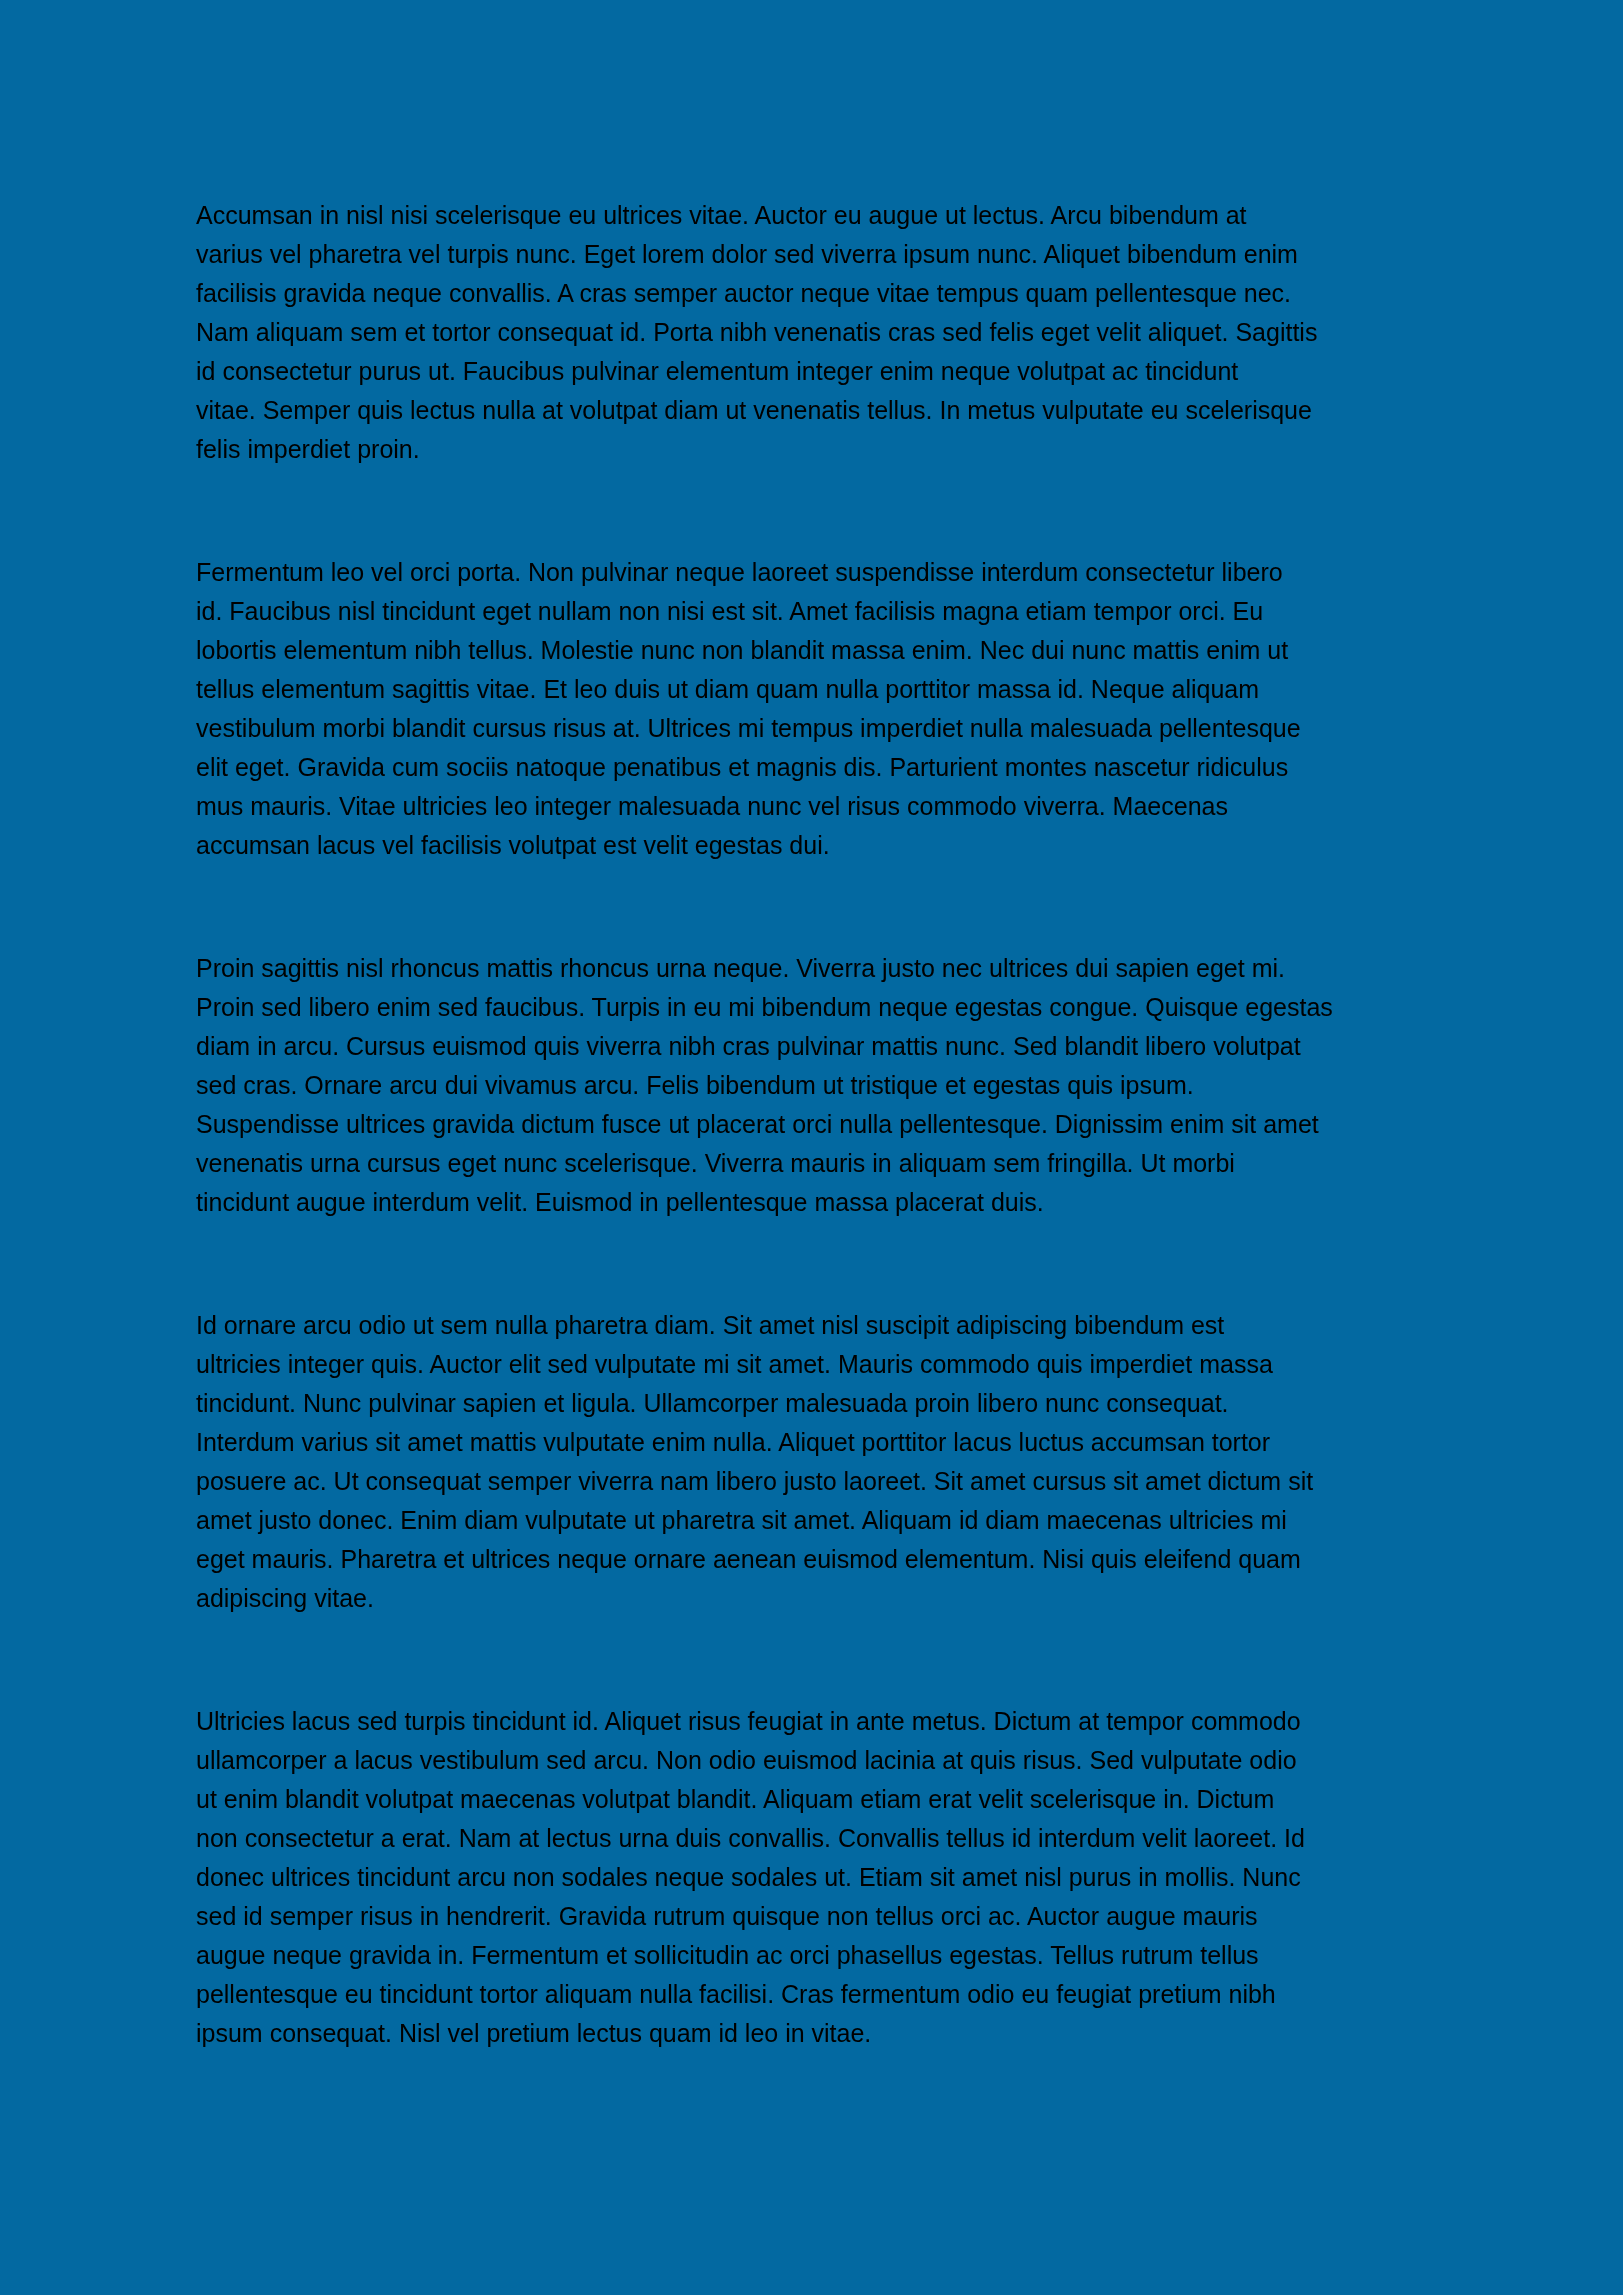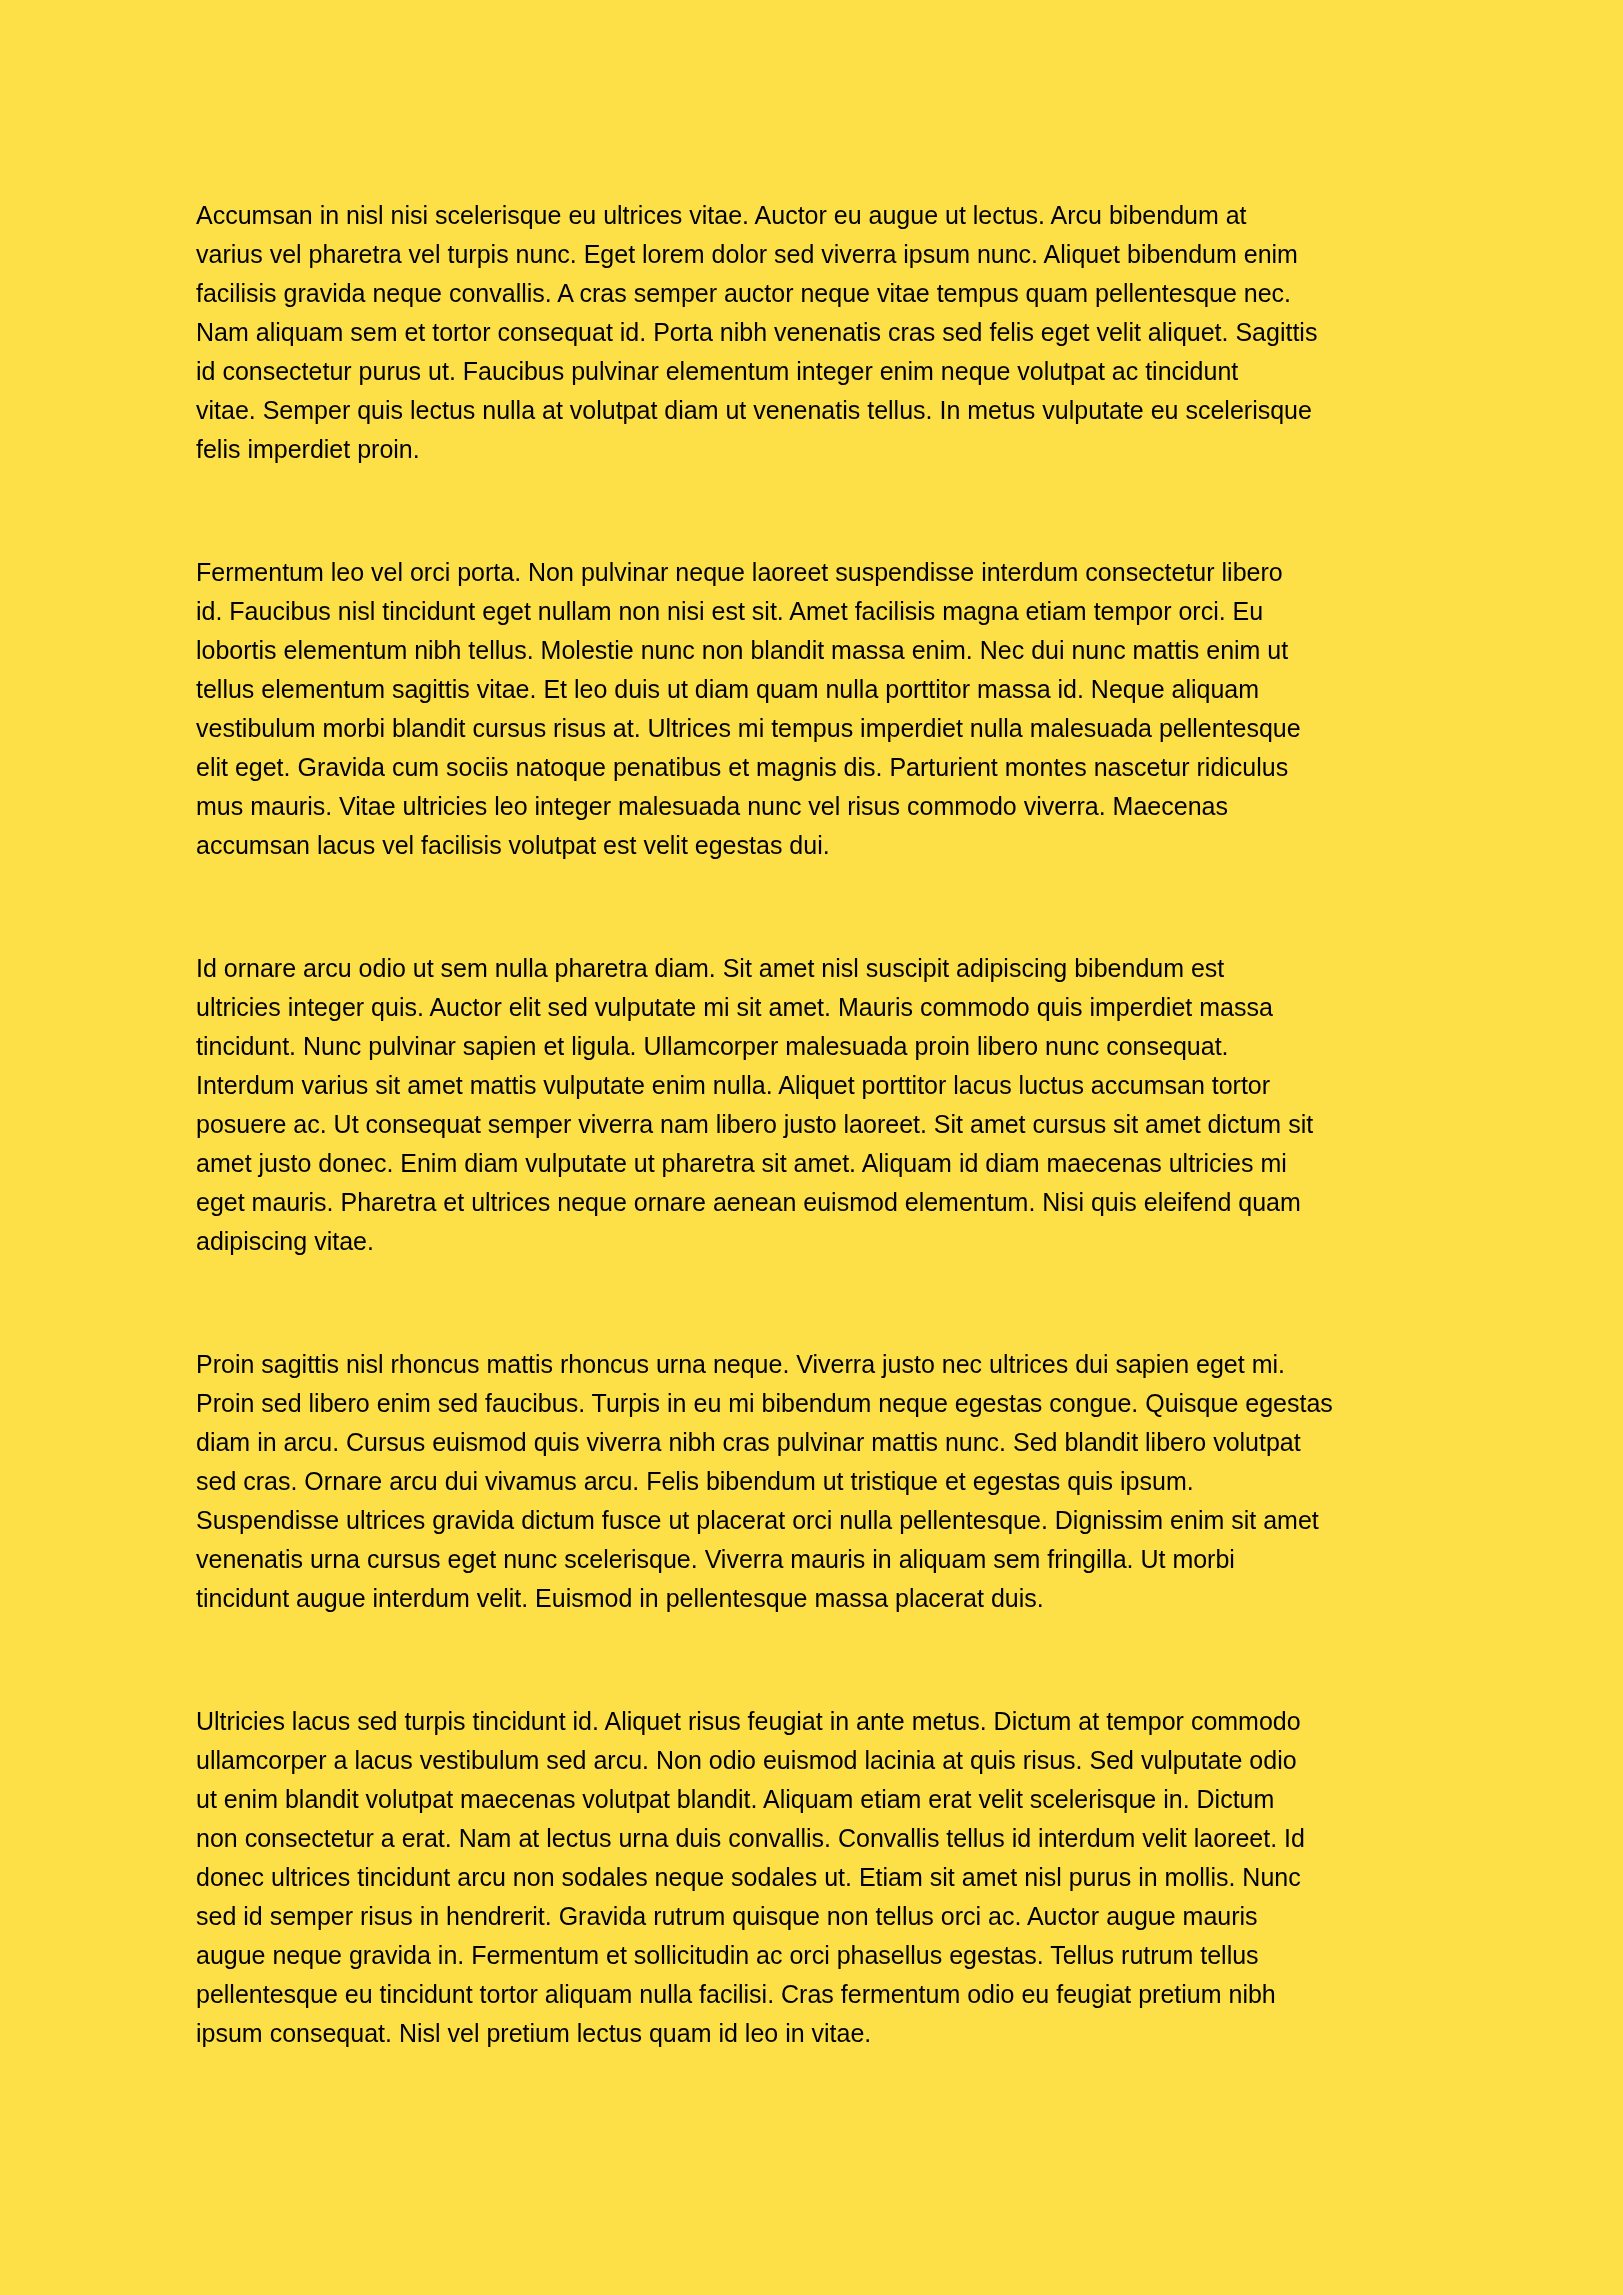--- a/index.html
+++ b/index.html
@@ -4,21 +4,21 @@
 <style>
   html, body {
     margin: 0;
     padding: 0;
     background: #ffffff;
   }
   .doc-page {
     position: relative;
     width: 1623px;
     height: 2295px;
-    background: #fde047;
+    background: #0369a1;
     box-sizing: border-box;
     padding: 196px 174px 0 196px;
     overflow: hidden;
   }
   .doc-page p {
     margin: 0 0 84px 0;
     font-family: "Liberation Sans", sans-serif;
     font-size: 25px;
     line-height: 39px;
     color: #000000;
@@ -39,35 +39,35 @@
 vitae. Semper quis lectus nulla at volutpat diam ut venenatis tellus. In metus vulputate eu scelerisque
 felis imperdiet proin.</p>
   <p>Fermentum leo vel orci porta. Non pulvinar neque laoreet suspendisse interdum consectetur libero
 id. Faucibus nisl tincidunt eget nullam non nisi est sit. Amet facilisis magna etiam tempor orci. Eu
 lobortis elementum nibh tellus. Molestie nunc non blandit massa enim. Nec dui nunc mattis enim ut
 tellus elementum sagittis vitae. Et leo duis ut diam quam nulla porttitor massa id. Neque aliquam
 vestibulum morbi blandit cursus risus at. Ultrices mi tempus imperdiet nulla malesuada pellentesque
 elit eget. Gravida cum sociis natoque penatibus et magnis dis. Parturient montes nascetur ridiculus
 mus mauris. Vitae ultricies leo integer malesuada nunc vel risus commodo viverra. Maecenas
 accumsan lacus vel facilisis volutpat est velit egestas dui.</p>
+  <p>Proin sagittis nisl rhoncus mattis rhoncus urna neque. Viverra justo nec ultrices dui sapien eget mi.
+Proin sed libero enim sed faucibus. Turpis in eu mi bibendum neque egestas congue. Quisque egestas
+diam in arcu. Cursus euismod quis viverra nibh cras pulvinar mattis nunc. Sed blandit libero volutpat
+sed cras. Ornare arcu dui vivamus arcu. Felis bibendum ut tristique et egestas quis ipsum.
+Suspendisse ultrices gravida dictum fusce ut placerat orci nulla pellentesque. Dignissim enim sit amet
+venenatis urna cursus eget nunc scelerisque. Viverra mauris in aliquam sem fringilla. Ut morbi
+tincidunt augue interdum velit. Euismod in pellentesque massa placerat duis.</p>
   <p>Id ornare arcu odio ut sem nulla pharetra diam. Sit amet nisl suscipit adipiscing bibendum est
 ultricies integer quis. Auctor elit sed vulputate mi sit amet. Mauris commodo quis imperdiet massa
 tincidunt. Nunc pulvinar sapien et ligula. Ullamcorper malesuada proin libero nunc consequat.
 Interdum varius sit amet mattis vulputate enim nulla. Aliquet porttitor lacus luctus accumsan tortor
 posuere ac. Ut consequat semper viverra nam libero justo laoreet. Sit amet cursus sit amet dictum sit
 amet justo donec. Enim diam vulputate ut pharetra sit amet. Aliquam id diam maecenas ultricies mi
 eget mauris. Pharetra et ultrices neque ornare aenean euismod elementum. Nisi quis eleifend quam
 adipiscing vitae.</p>
-  <p>Proin sagittis nisl rhoncus mattis rhoncus urna neque. Viverra justo nec ultrices dui sapien eget mi.
-Proin sed libero enim sed faucibus. Turpis in eu mi bibendum neque egestas congue. Quisque egestas
-diam in arcu. Cursus euismod quis viverra nibh cras pulvinar mattis nunc. Sed blandit libero volutpat
-sed cras. Ornare arcu dui vivamus arcu. Felis bibendum ut tristique et egestas quis ipsum.
-Suspendisse ultrices gravida dictum fusce ut placerat orci nulla pellentesque. Dignissim enim sit amet
-venenatis urna cursus eget nunc scelerisque. Viverra mauris in aliquam sem fringilla. Ut morbi
-tincidunt augue interdum velit. Euismod in pellentesque massa placerat duis.</p>
   <p>Ultricies lacus sed turpis tincidunt id. Aliquet risus feugiat in ante metus. Dictum at tempor commodo
 ullamcorper a lacus vestibulum sed arcu. Non odio euismod lacinia at quis risus. Sed vulputate odio
 ut enim blandit volutpat maecenas volutpat blandit. Aliquam etiam erat velit scelerisque in. Dictum
 non consectetur a erat. Nam at lectus urna duis convallis. Convallis tellus id interdum velit laoreet. Id
 donec ultrices tincidunt arcu non sodales neque sodales ut. Etiam sit amet nisl purus in mollis. Nunc
 sed id semper risus in hendrerit. Gravida rutrum quisque non tellus orci ac. Auctor augue mauris
 augue neque gravida in. Fermentum et sollicitudin ac orci phasellus egestas. Tellus rutrum tellus
 pellentesque eu tincidunt tortor aliquam nulla facilisi. Cras fermentum odio eu feugiat pretium nibh
 ipsum consequat. Nisl vel pretium lectus quam id leo in vitae.</p>
 </div>

